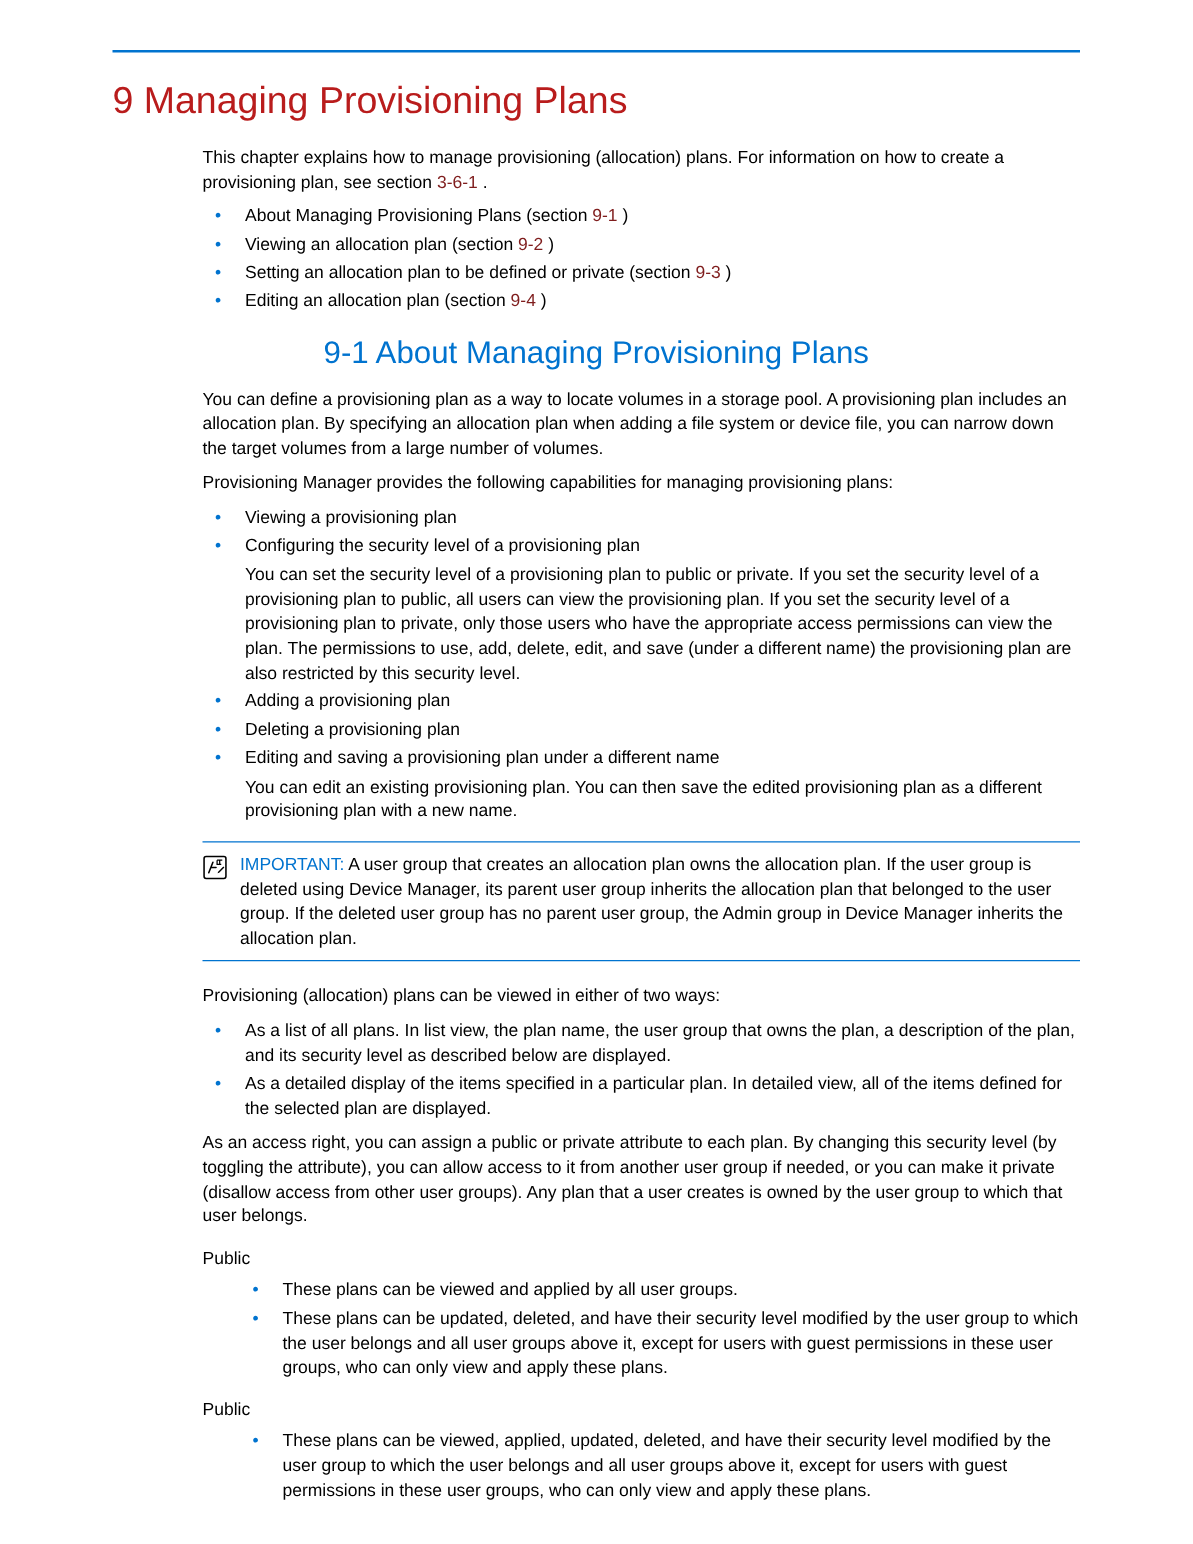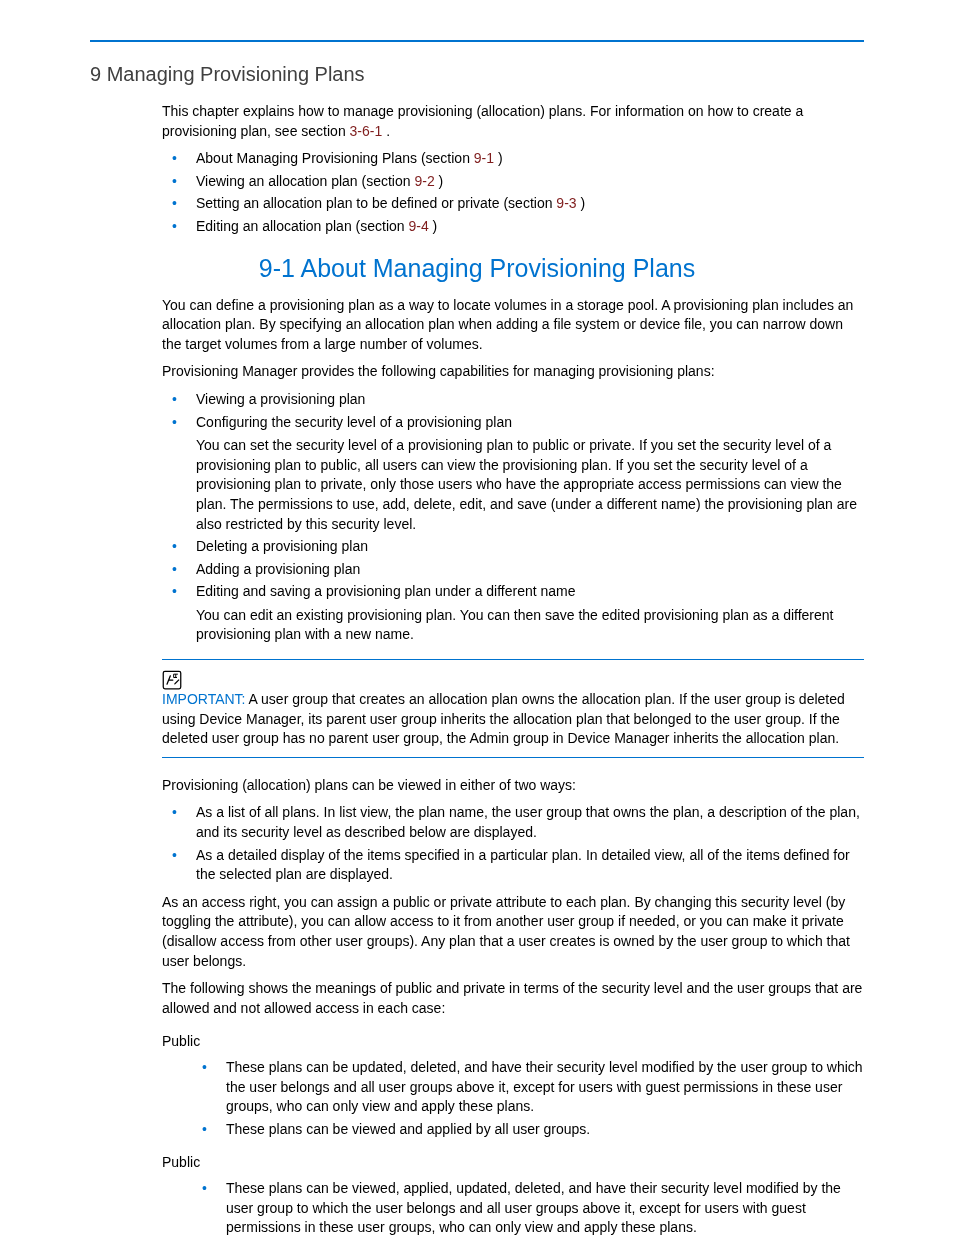--- a/index.html
+++ b/index.html
@@ -16,23 +16,23 @@
     min-height: 1235px;
     padding: 40px 90px 30px 90px;
     box-sizing: border-box;
     position: relative;
   }
   .top-rule {
     border-top: 2px solid #0073cf;
     margin-bottom: 18px;
   }
   h1 {
-    color: #404040;
+    color: #b91c1c;
     font-weight: normal;
-    font-size: 20px;
+    font-size: 30px;
     margin: 0 0 14px 0;
   }
   h2 {
     color: #0073cf;
     font-weight: normal;
     font-size: 25px;
     margin: 14px 0 10px 0;
     text-align: center;
   }
   .body-indent {
@@ -83,21 +83,21 @@
   .link {
     color: #7f1d1d;
   }
   .important-box {
     border-top: 1px solid #0073cf;
     border-bottom: 1px solid #0073cf;
     padding: 8px 0 8px 0;
     margin: 14px 0 18px 0;
     display: flex;
     align-items: flex-start;
-    flex-direction: column;
+    gap: 10px;
   }
   .important-icon {
     flex: 0 0 auto;
     width: 20px;
     height: 20px;
     margin-top: 2px;
   }
   .important-icon svg {
     width: 100%;
     height: 100%;
@@ -147,22 +147,22 @@
   <div class="body-indent">
     <p>You can define a provisioning plan as a way to locate volumes in a storage pool. A provisioning plan includes an allocation plan. By specifying an allocation plan when adding a file system or device file, you can narrow down the target volumes from a large number of volumes.</p>
     <p>Provisioning Manager provides the following capabilities for managing provisioning plans:</p>
 
     <ul class="bullets">
       <li>Viewing a provisioning plan</li>
       <li>
         <span>Configuring the security level of a provisioning plan</span>
         <div class="li-sub">You can set the security level of a provisioning plan to public or private. If you set the security level of a provisioning plan to public, all users can view the provisioning plan. If you set the security level of a provisioning plan to private, only those users who have the appropriate access permissions can view the plan. The permissions to use, add, delete, edit, and save (under a different name) the provisioning plan are also restricted by this security level.</div>
       </li>
+      <li>Adding a provisioning plan</li>
       <li>Deleting a provisioning plan</li>
-      <li>Adding a provisioning plan</li>
       <li>
         <span>Editing and saving a provisioning plan under a different name</span>
         <div class="li-sub">You can edit an existing provisioning plan. You can then save the edited provisioning plan as a different provisioning plan with a new name.</div>
       </li>
     </ul>
 
     <div class="important-box">
       <div class="important-icon">
         <svg viewBox="0 0 24 24">
           <rect x="1.5" y="1.5" width="21" height="21" rx="2" fill="none" stroke="#000" stroke-width="1.5"></rect>
@@ -177,26 +177,25 @@
     </div>
 
     <p>Provisioning (allocation) plans can be viewed in either of two ways:</p>
 
     <ul class="bullets">
       <li>As a list of all plans. In list view, the plan name, the user group that owns the plan, a description of the plan, and its security level as described below are displayed.</li>
       <li>As a detailed display of the items specified in a particular plan. In detailed view, all of the items defined for the selected plan are displayed.</li>
     </ul>
 
     <p>As an access right, you can assign a public or private attribute to each plan. By changing this security level (by toggling the attribute), you can allow access to it from another user group if needed, or you can make it private (disallow access from other user groups). Any plan that a user creates is owned by the user group to which that user belongs.</p>
-    <p>The following shows the meanings of public and private in terms of the security level and the user groups that are allowed and not allowed access in each case:</p>
 
     <p class="section-label">Public</p>
     <ul class="sub-bullets">
+      <li>These plans can be viewed and applied by all user groups.</li>
       <li>These plans can be updated, deleted, and have their security level modified by the user group to which the user belongs and all user groups above it, except for users with guest permissions in these user groups, who can only view and apply these plans.</li>
-      <li>These plans can be viewed and applied by all user groups.</li>
     </ul>
 
     <p class="section-label">Public</p>
     <ul class="sub-bullets">
       <li>These plans can be viewed, applied, updated, deleted, and have their security level modified by the user group to which the user belongs and all user groups above it, except for users with guest permissions in these user groups, who can only view and apply these plans.</li>
     </ul>
 
   </div>
 
 </div>

